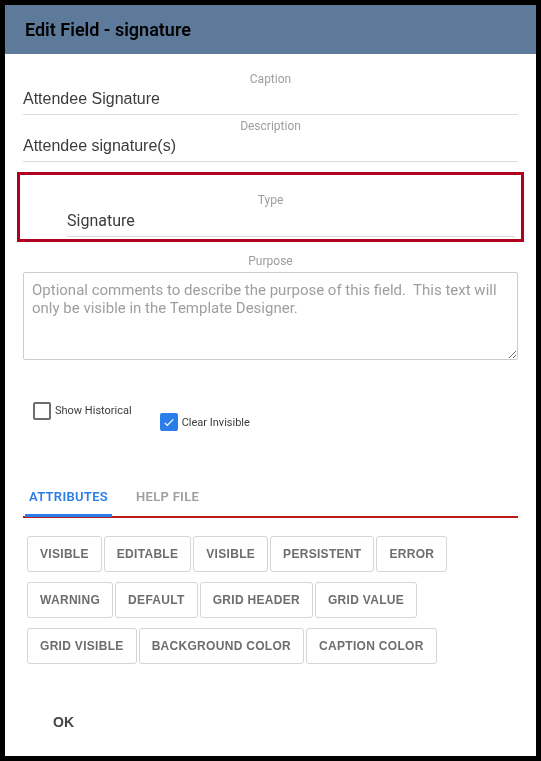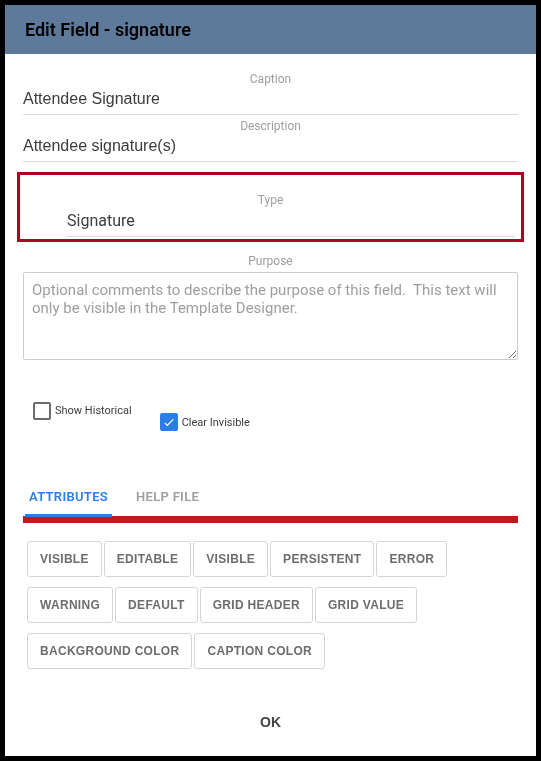--- a/index.html
+++ b/index.html
@@ -106,21 +106,21 @@
     }
     .checkbox.checked {
       background: #2b7de9;
       border-color: #2b7de9;
     }
     .checkbox.checked svg { display: block; }
     .checkbox svg { display: none; width: 14px; height: 14px; }
     .tabs {
       display: flex;
       gap: 24px;
-      border-bottom: 7px solid #b91c1c;
+      border-bottom: 2px solid #b91c1c;
       padding: 0 4px;
     }
     .tab {
       font-size: 13px;
       font-weight: 600;
       letter-spacing: 0.3px;
       color: #9e9e9e;
       padding: 10px 2px 12px;
       cursor: pointer;
       position: relative;
@@ -148,21 +148,21 @@
       font-weight: 600;
       letter-spacing: 0.3px;
       padding: 10px 12px;
       border-radius: 3px;
       cursor: pointer;
       background: #fff;
     }
     .footer {
       margin-top: auto;
       display: flex;
-      justify-content: center;
+      justify-content: flex-start;
       padding: 18px;
     }
     .ok-btn {
       font-size: 14px;
       font-weight: 600;
       color: #444;
       background: none;
       border: none;
       padding: 8px 12px;
       cursor: pointer;
@@ -225,20 +225,21 @@
     <div class="attr-list">
       <button class="attr-chip">VISIBLE</button>
       <button class="attr-chip">EDITABLE</button>
       <button class="attr-chip">VISIBLE</button>
       <button class="attr-chip">PERSISTENT</button>
       <button class="attr-chip">ERROR</button>
       <button class="attr-chip">WARNING</button>
       <button class="attr-chip">DEFAULT</button>
       <button class="attr-chip">GRID HEADER</button>
       <button class="attr-chip">GRID VALUE</button>
+      <button class="attr-chip">GRID VISIBLE</button>
       <button class="attr-chip">BACKGROUND COLOR</button>
       <button class="attr-chip">CAPTION COLOR</button>
     </div>
 
     <div class="footer">
       <button class="ok-btn">OK</button>
     </div>
   </div>
 </div>
 

